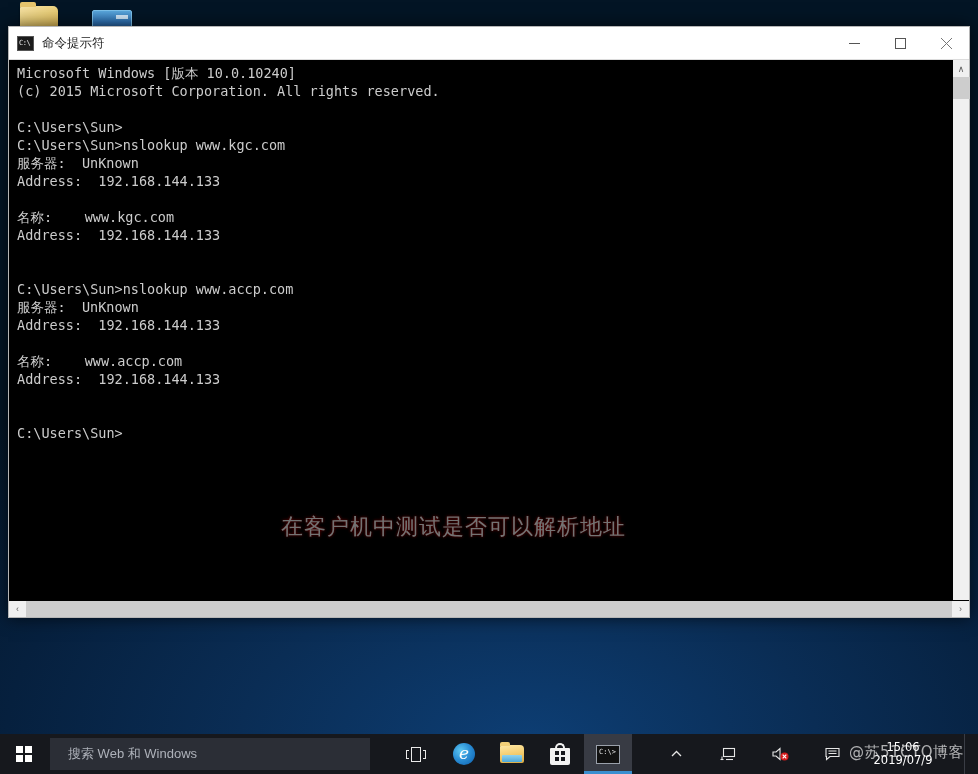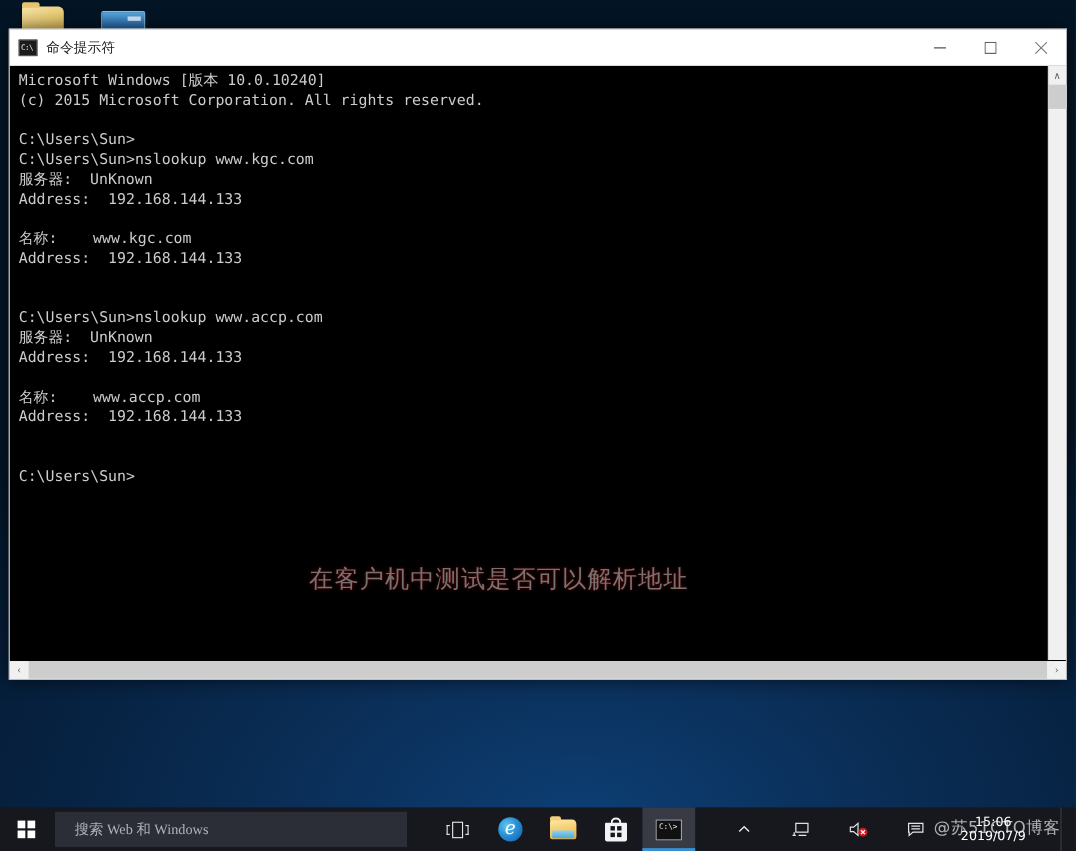--- a/index.html
+++ b/index.html
@@ -132,21 +132,21 @@
   }
   .win-logo i:nth-child(1){left:0;top:0;}
   .win-logo i:nth-child(2){left:9.4px;top:0;}
   .win-logo i:nth-child(3){left:0;top:9.4px;}
   .win-logo i:nth-child(4){left:9.4px;top:9.4px;}
 
   .search-box {
     width:320px; height:32px; background:#2b2e36; margin-left:2px;
     display:flex; align-items:center; padding-left:18px; flex:0 0 320px;
   }
-  .search-placeholder { color:#aeb2ba; font-size:13px; font-family:Liberation Serif, serif; }
+  .search-placeholder { color:#aeb2ba; font-size:13px; font-family:Liberation Sans, sans-serif; }
 
   .tb-icons { display:flex; align-items:center; margin-left:22px; height:40px; }
   .tb-item {
     width:48px; height:40px; display:flex; align-items:center; justify-content:center;
     position:relative;
   }
   .tb-item.active { background:#383b44; }
   .tb-item.active::after {
     content:""; position:absolute; left:0; bottom:0; width:48px; height:3px;
     background:#3a8fd0;

